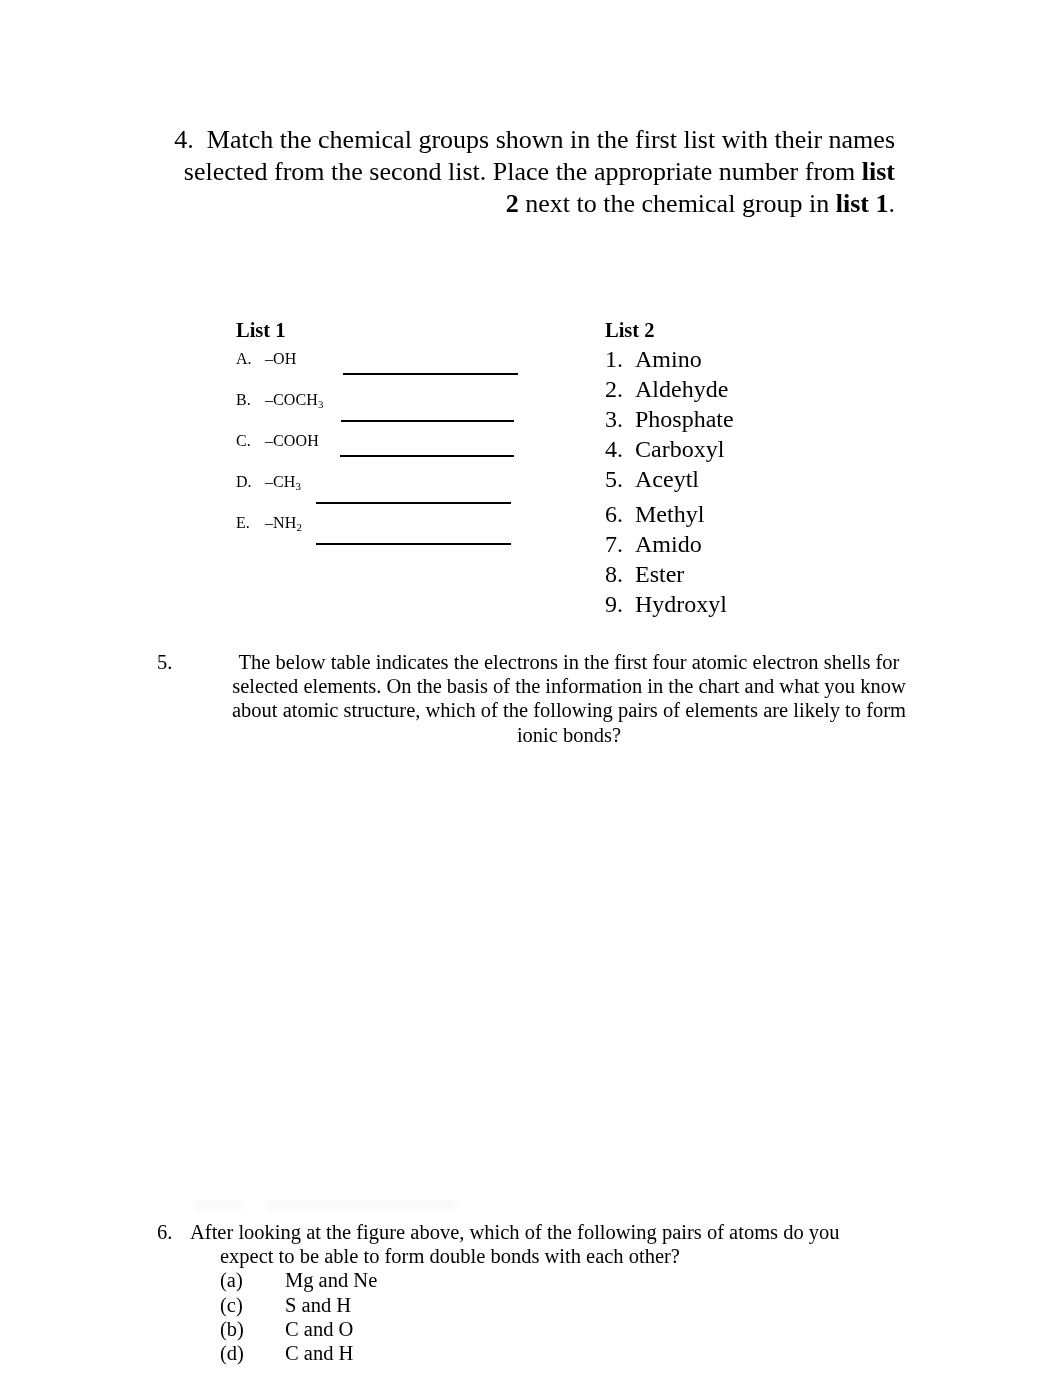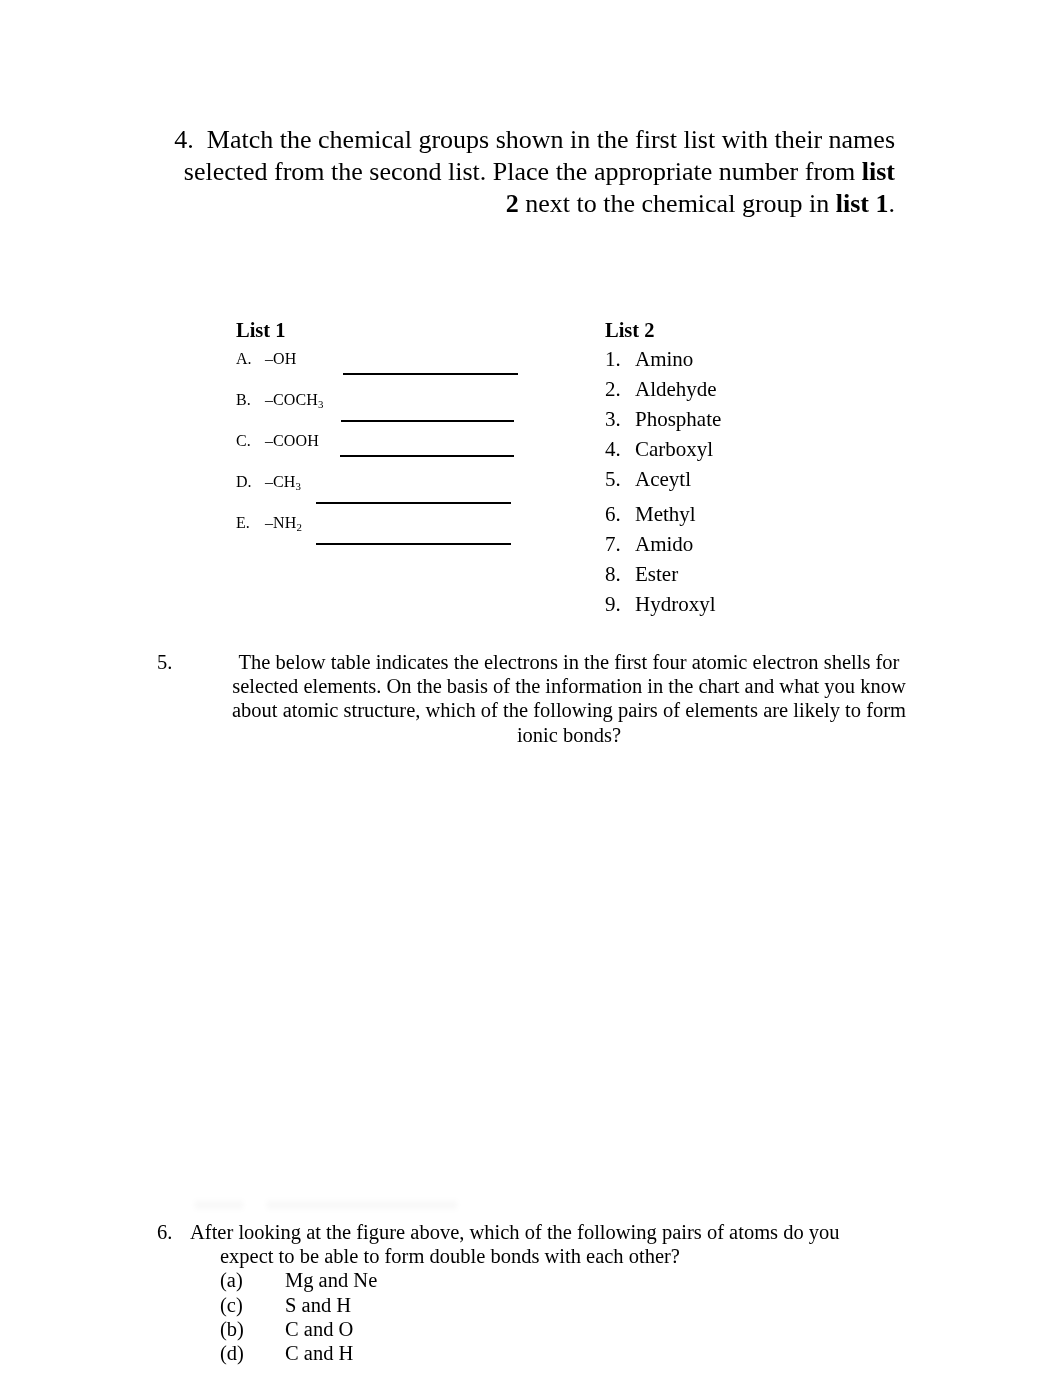--- a/index.html
+++ b/index.html
@@ -86,21 +86,21 @@
   .l1-rule.low { bottom: 7px; }
 
   
   #list2 {
     position: absolute;
     left: 605px;
     top: 0;
     width: 260px;
   }
   .l2-row {
-    font-size: 21px;
+    font-size: 24px;
     line-height: 24px;
     white-space: nowrap;
     height: 30px;
   }
   .l2-row.gap { margin-top: 5px; }
   .l2-num {
     display: inline-block;
     width: 30px;
   }
 

